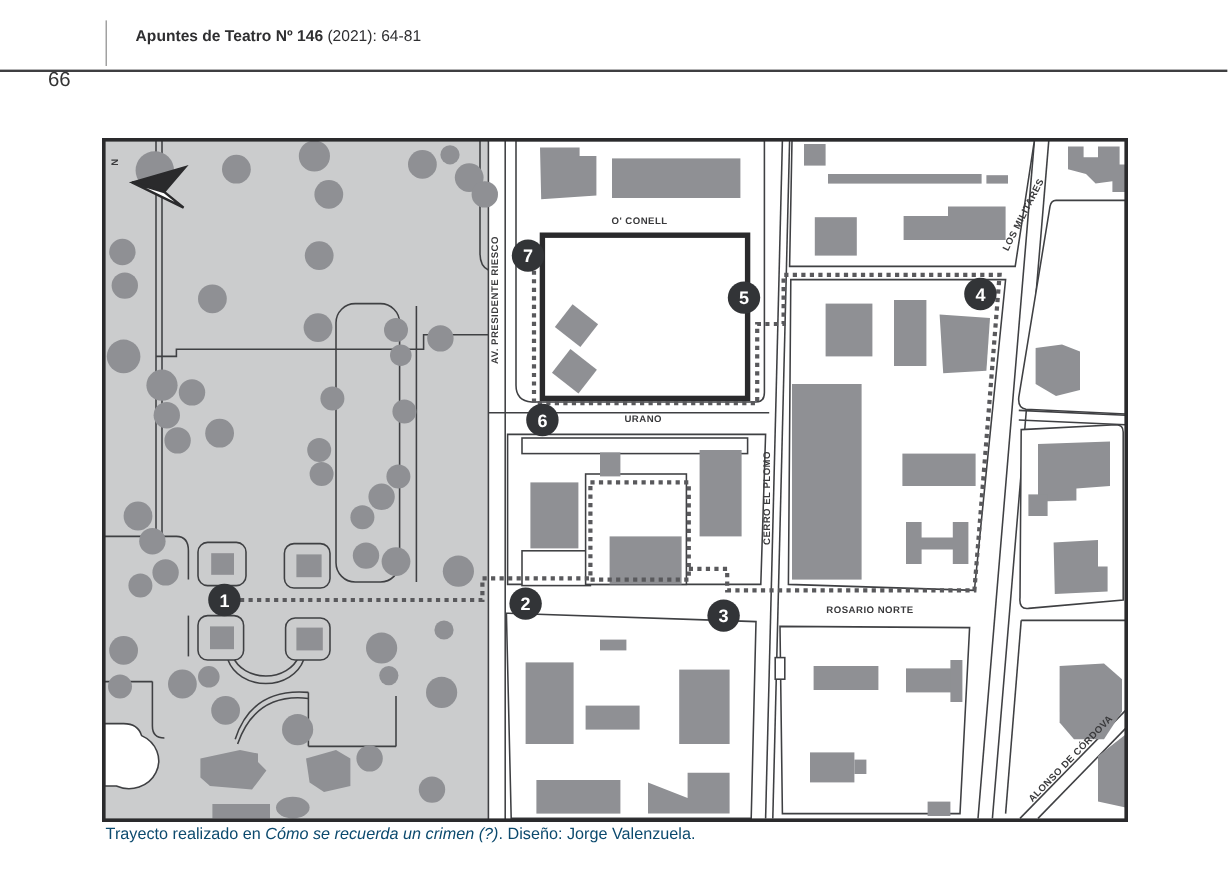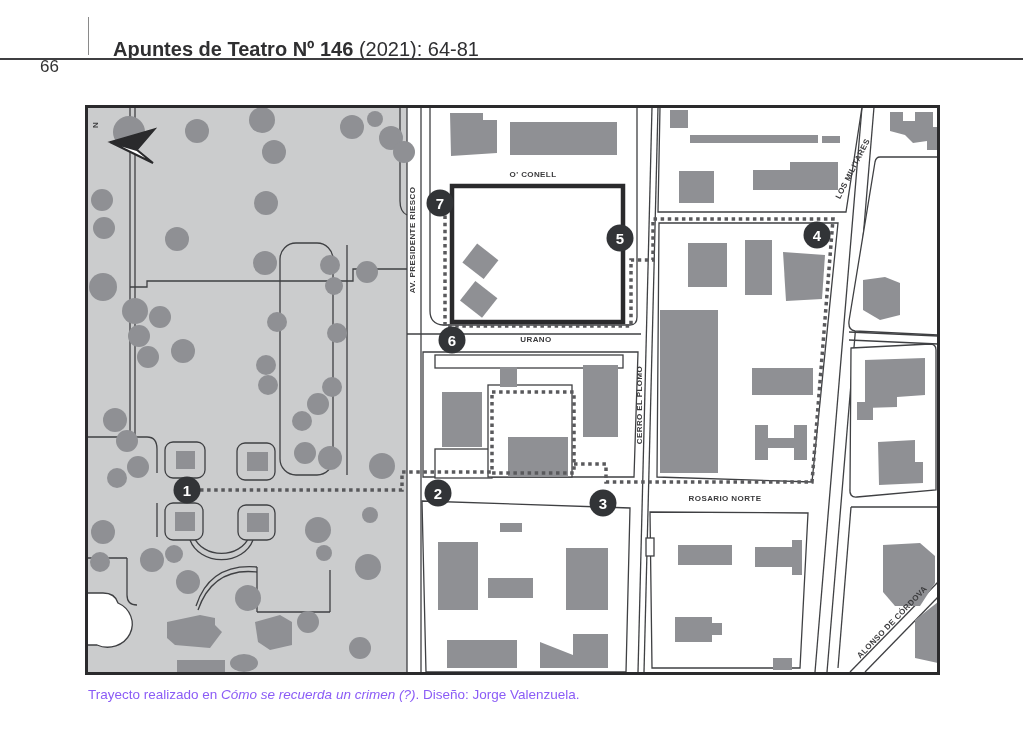--- a/index.html
+++ b/index.html
@@ -1,25 +1,25 @@
 <!DOCTYPE html>
 <html><head>
 <meta charset="utf-8">
 <style>
   html,body{margin:0;padding:0;background:#ffffff;}
   body{width:1023px;height:729px;position:relative;overflow:hidden;
        font-family:"Liberation Sans", sans-serif;color:#2f2f31;}
   .page-number{position:absolute;left:40px;top:21px;font-size:17px;color:#333;margin-top:36px;}
   .header-divider{position:absolute;left:88px;top:17px;height:38px;width:0;
        border-left:1.5px solid #8a8a8a;}
-  .header-title{position:absolute;left:113px;top:38px;font-size:20px;white-space:pre;text-align:right;}
+  .header-title{position:absolute;left:113px;top:22px;font-size:13px;white-space:pre;text-align:right;}
   .header-title b{font-weight:bold;}
   .header-rule{position:absolute;left:0;top:58px;width:1023px;height:2px;background:#3f3f41;}
-  .figure-wrap{position:absolute;left:85px;top:105px;width:915px;height:570px;}
-  .caption{position:absolute;left:88px;top:687px;font-size:13.5px;color:#8b5cf6;white-space:pre;}
+  .figure-wrap{position:absolute;left:85px;top:115px;width:915px;height:570px;}
+  .caption{position:absolute;left:88px;top:687px;font-size:13.5px;color:#0c4a6e;white-space:pre;}
   .caption i{font-style:italic;}
   svg text{font-family:"Liberation Sans", sans-serif;}
   .street-lbl{font-size:8px;font-weight:bold;fill:#3a3a3c;letter-spacing:0.4px;}
   .marker-num{font-size:15px;font-weight:bold;fill:#ffffff;}
   .thin{stroke:#3f4043;stroke-width:1.3;fill:none;}
   .blk{stroke:#3f4043;stroke-width:1.3;fill:#ffffff;}
   .bld{fill:#8f9094;stroke:none;}
   .dots{stroke:#59595c;stroke-width:3.5;fill:none;stroke-dasharray:3.5 3.6;stroke-linecap:butt;}
 </style>
 </head>

